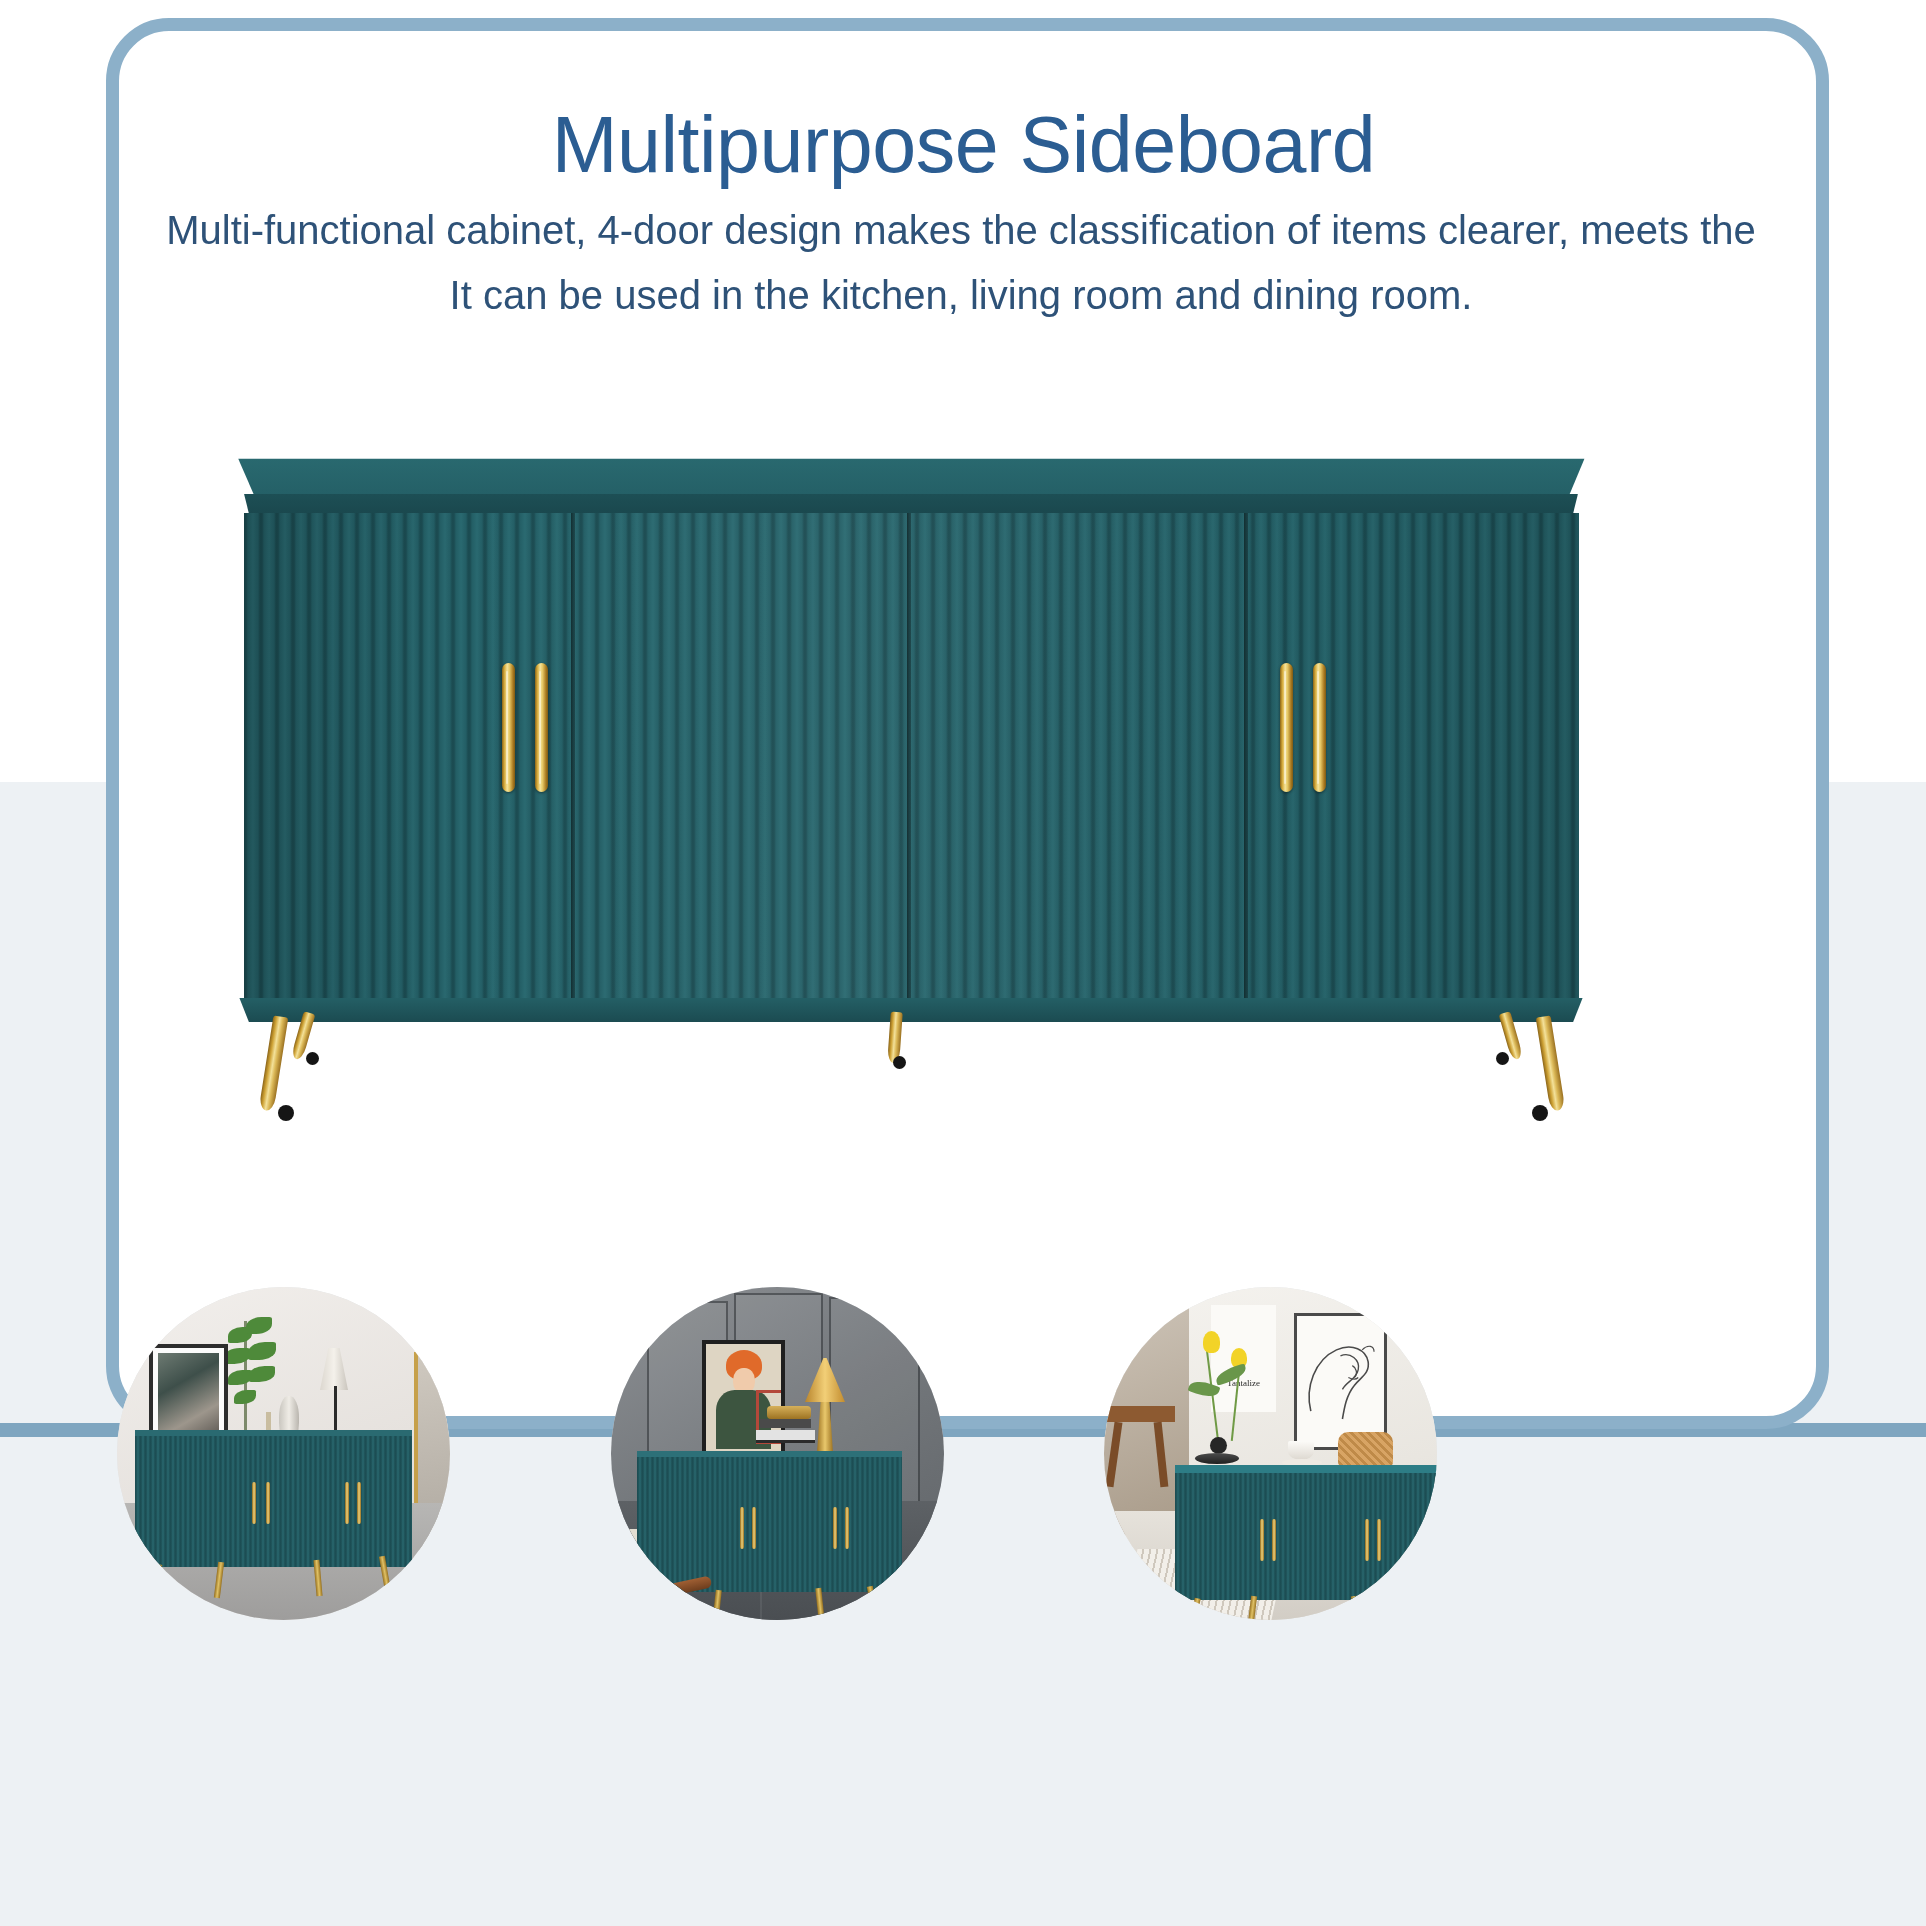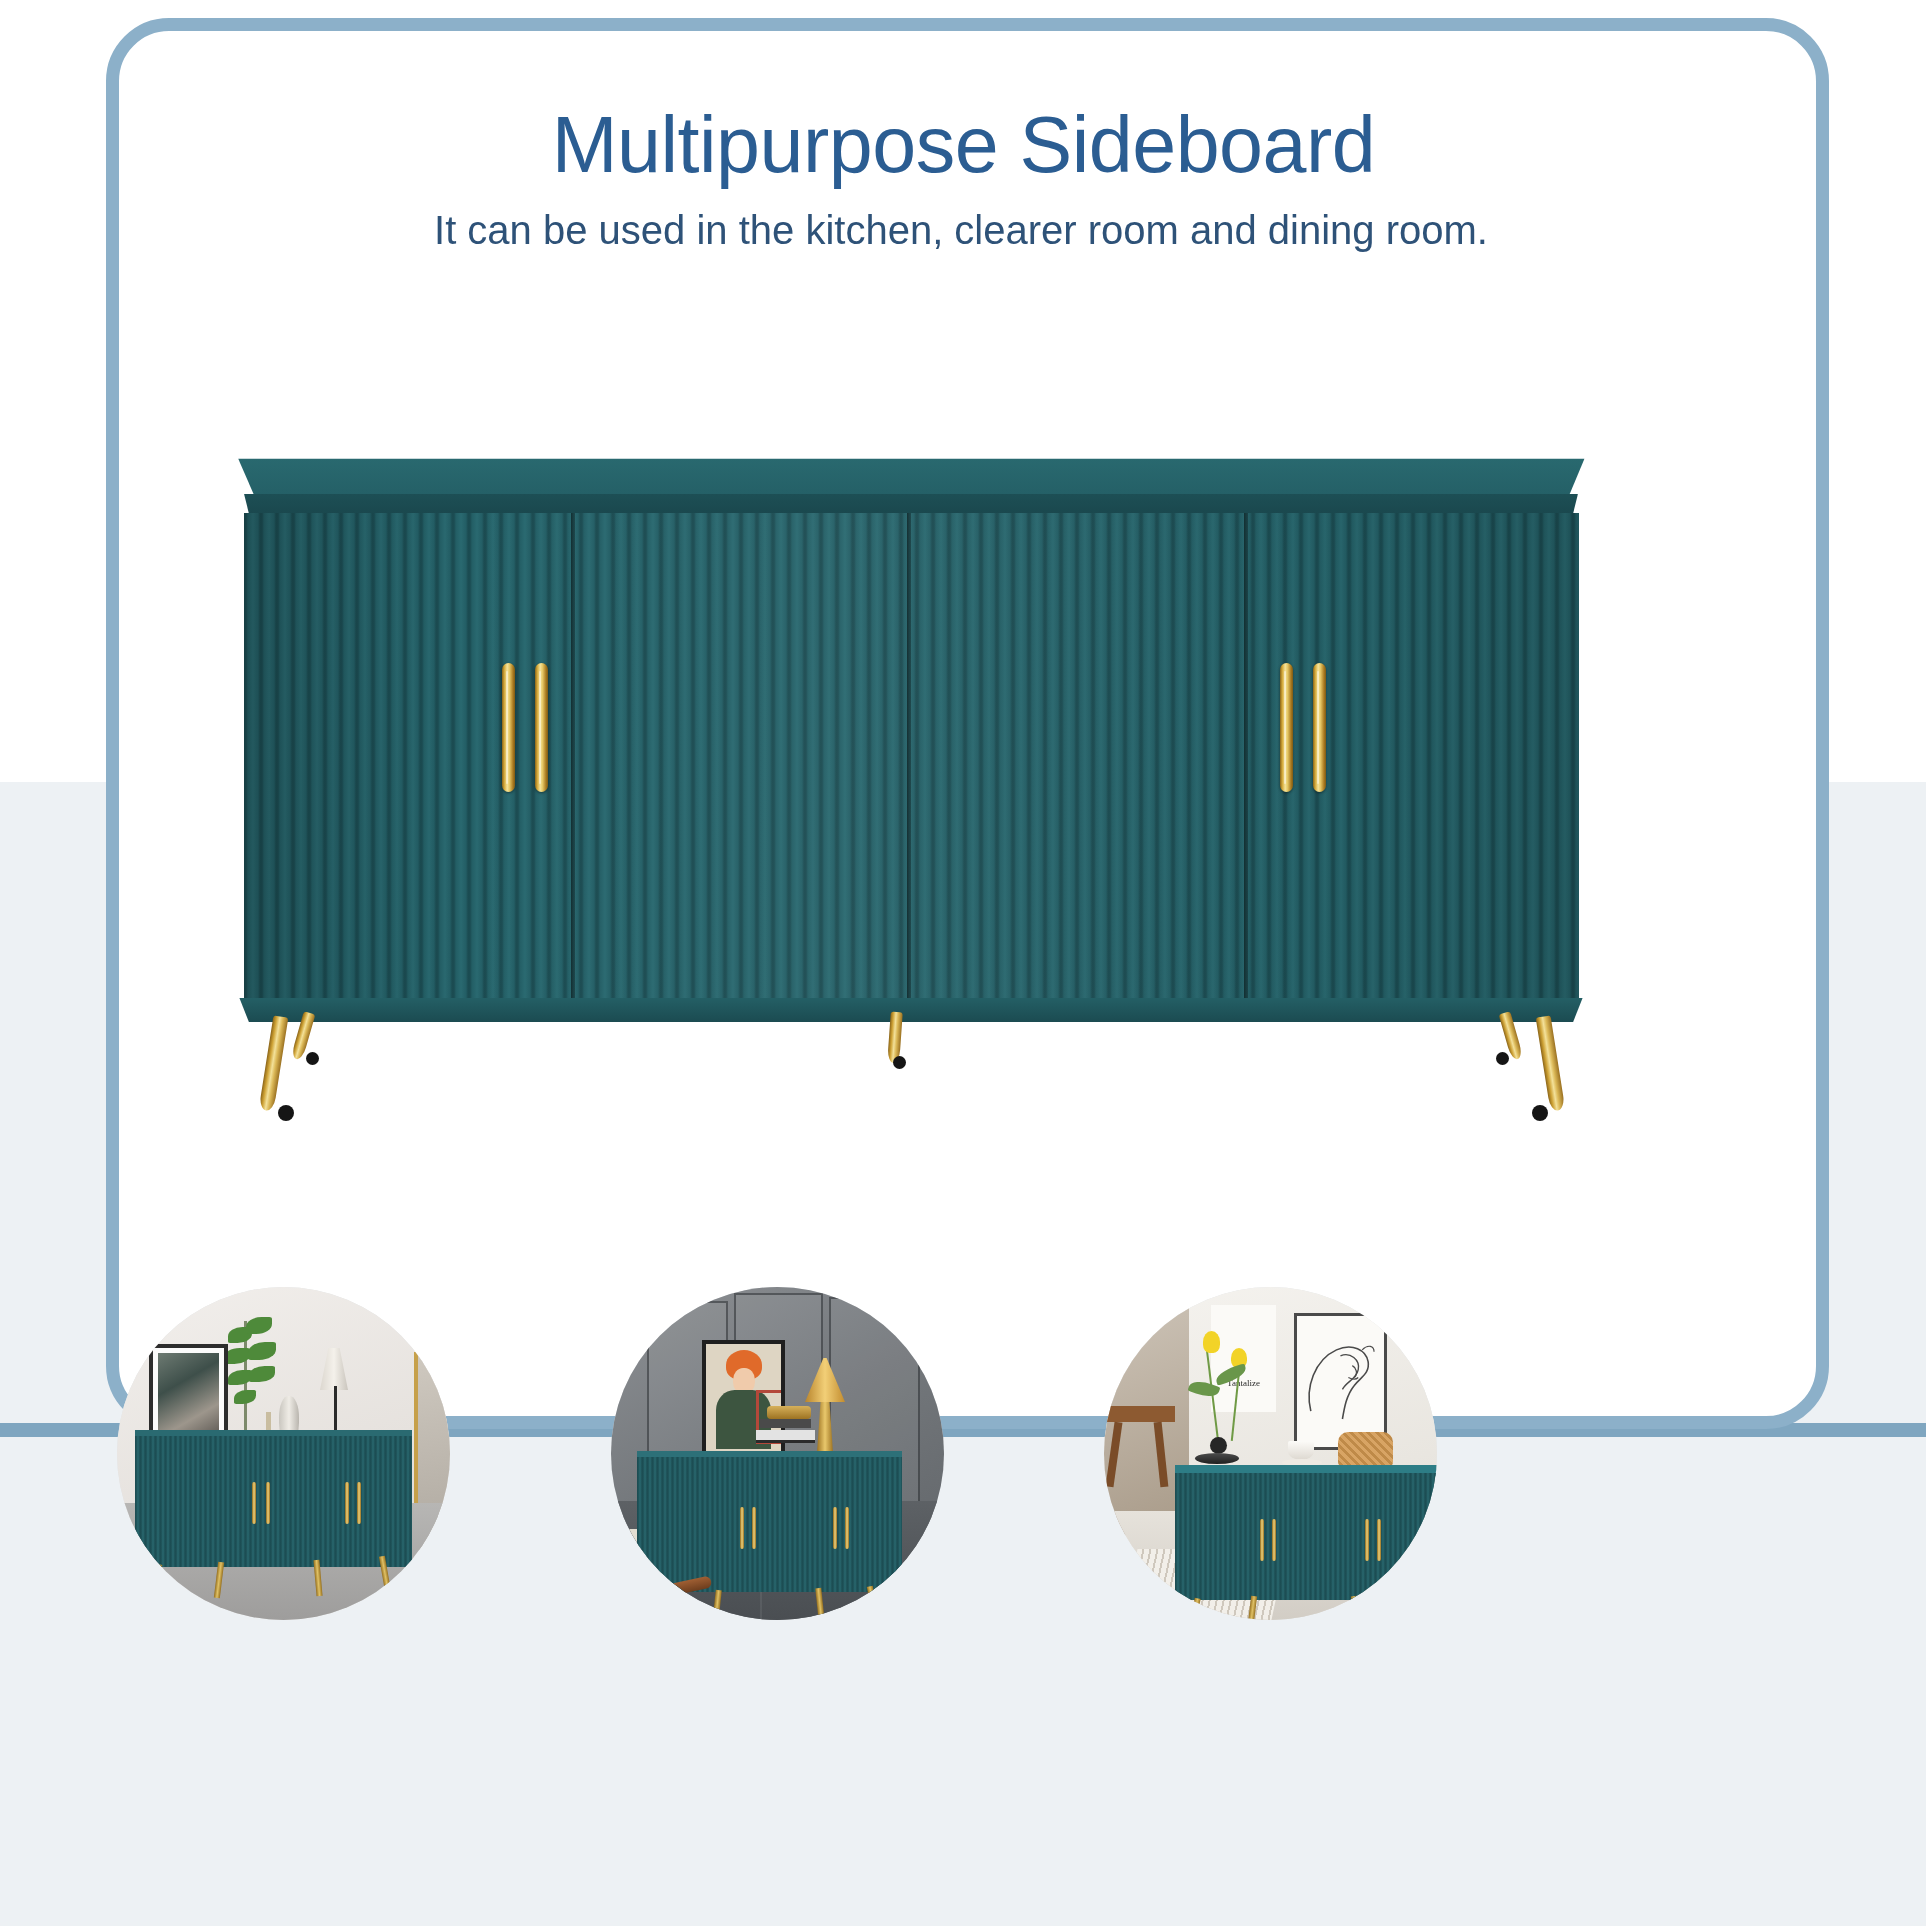--- a/index.html
+++ b/index.html
@@ -217,21 +217,22 @@
   <div id="bg-lower-panel"></div>
   <div id="bg-blue-band"></div>
   <div id="bg-band-lower"></div>
 </div>
 
 <div id="card"></div>
 
 <h1 id="title">Multipurpose Sideboard</h1>
 
 <div id="subtitle">
-  <p>It can be used in the kitchen, clearer room and dining room.</p>
+  <p>Multi-functional cabinet, 4-door design makes the classification of items clearer, meets the</p>
+  <p>It can be used in the kitchen, living room and dining room.</p>
 </div>
 
 <div id="hero">
   <div class="hero-top"></div>
   <div class="hero-top-edge"></div>
 
   <div class="hero-body">
     <div class="flutes"></div>
     <div class="hero-shade"></div>
     <div class="door-seam" style="left:327px"></div>

